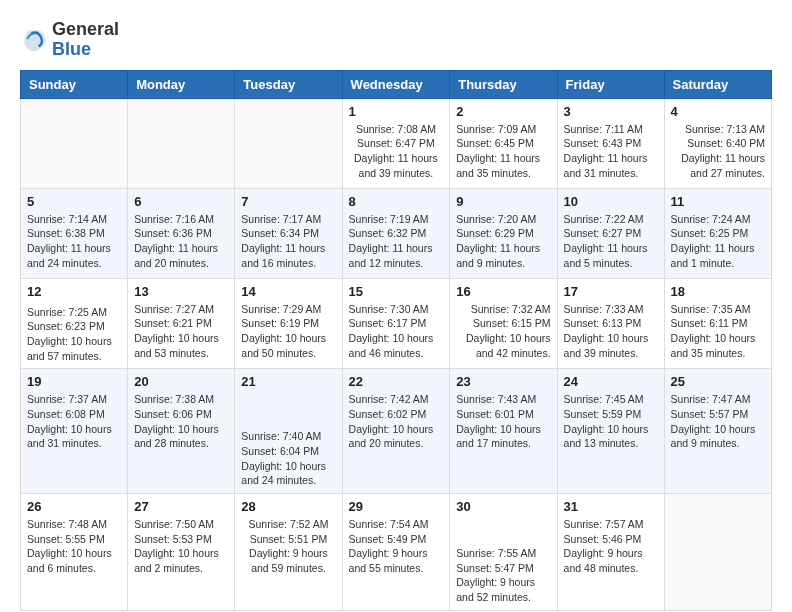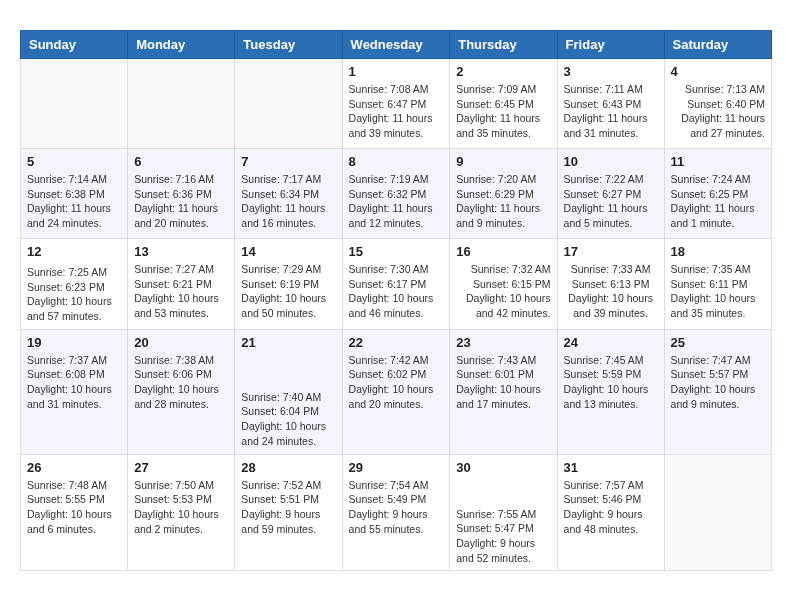--- a/index.html
+++ b/index.html
@@ -83,20 +83,31 @@
       color: #333;
     }
     .row-alt td {
       background: #f2f6fc;
     }
   </style>
 </head>
 <body>
 
 <div class="header">
+  <div class="logo">
+    <svg class="logo-icon" viewBox="0 0 30 30">
+      <path d="M15 5 Q22 2 26 10 Q30 18 22 24 Q14 30 8 24 Q2 18 6 10 Q9 3 15 5Z" fill="#2a6fb5" opacity="0.2"></path>
+      <path d="M12 8 Q18 5 22 11 Q26 18 20 22" fill="none" stroke="#2a6fb5" stroke-width="2.5"></path>
+      <path d="M8 14 Q10 8 16 8" fill="none" stroke="#1a8fd1" stroke-width="2"></path>
+    </svg>
+    <div class="logo-text">
+      <div class="logo-general">General</div>
+      <div class="logo-blue">Blue</div>
+    </div>
+  </div>
   <div class="title-block">
   </div>
 </div>
 
 <table class="calendar">
   <thead>
     <tr>
     <th>Sunday</th>
         <th>Monday</th>
         <th>Tuesday</th>
@@ -106,21 +117,21 @@
         <th>Saturday</th>
       </tr>
   </thead>
   <tbody id="calendar-body">
   <tr>
         <td class="empty"></td>
         <td class="empty"></td>
         <td class="empty"></td>
         <td>
           <div class="day-number">1</div>
-          <div class="day-info" style="white-space: pre-line;">Sunrise: 7:08 AM
+          <div class="day-info" style="white-space: pre-line; text-align: center;">Sunrise: 7:08 AM
 Sunset: 6:47 PM
 Daylight: 11 hours
 and 39 minutes.</div>
         </td>
         <td>
           <div class="day-number">2</div>
           <div class="day-info" style="white-space: pre-line;">Sunrise: 7:09 AM
 Sunset: 6:45 PM
 Daylight: 11 hours
 and 35 minutes.</div>
@@ -222,21 +233,21 @@
         </td>
         <td>
           <div class="day-number">16</div>
           <div class="day-info" style="white-space: pre-line; text-align: right;">Sunrise: 7:32 AM
 Sunset: 6:15 PM
 Daylight: 10 hours
 and 42 minutes.</div>
         </td>
         <td>
           <div class="day-number">17</div>
-          <div class="day-info" style="white-space: pre-line; text-align: center;">Sunrise: 7:33 AM
+          <div class="day-info" style="white-space: pre-line;">Sunrise: 7:33 AM
 Sunset: 6:13 PM
 Daylight: 10 hours
 and 39 minutes.</div>
         </td>
         <td>
           <div class="day-number">18</div>
           <div class="day-info" style="white-space: pre-line;">Sunrise: 7:35 AM
 Sunset: 6:11 PM
 Daylight: 10 hours
 and 35 minutes.</div>
@@ -303,21 +314,21 @@
         </td>
         <td>
           <div class="day-number">27</div>
           <div class="day-info" style="white-space: pre-line;">Sunrise: 7:50 AM
 Sunset: 5:53 PM
 Daylight: 10 hours
 and 2 minutes.</div>
         </td>
         <td>
           <div class="day-number">28</div>
-          <div class="day-info" style="white-space: pre-line;">Sunrise: 7:52 AM
+          <div class="day-info" style="white-space: pre-line; text-align: center;">Sunrise: 7:52 AM
 Sunset: 5:51 PM
 Daylight: 9 hours
 and 59 minutes.</div>
         </td>
         <td>
           <div class="day-number">29</div>
           <div class="day-info" style="white-space: pre-line;">Sunrise: 7:54 AM
 Sunset: 5:49 PM
 Daylight: 9 hours
 and 55 minutes.</div>

